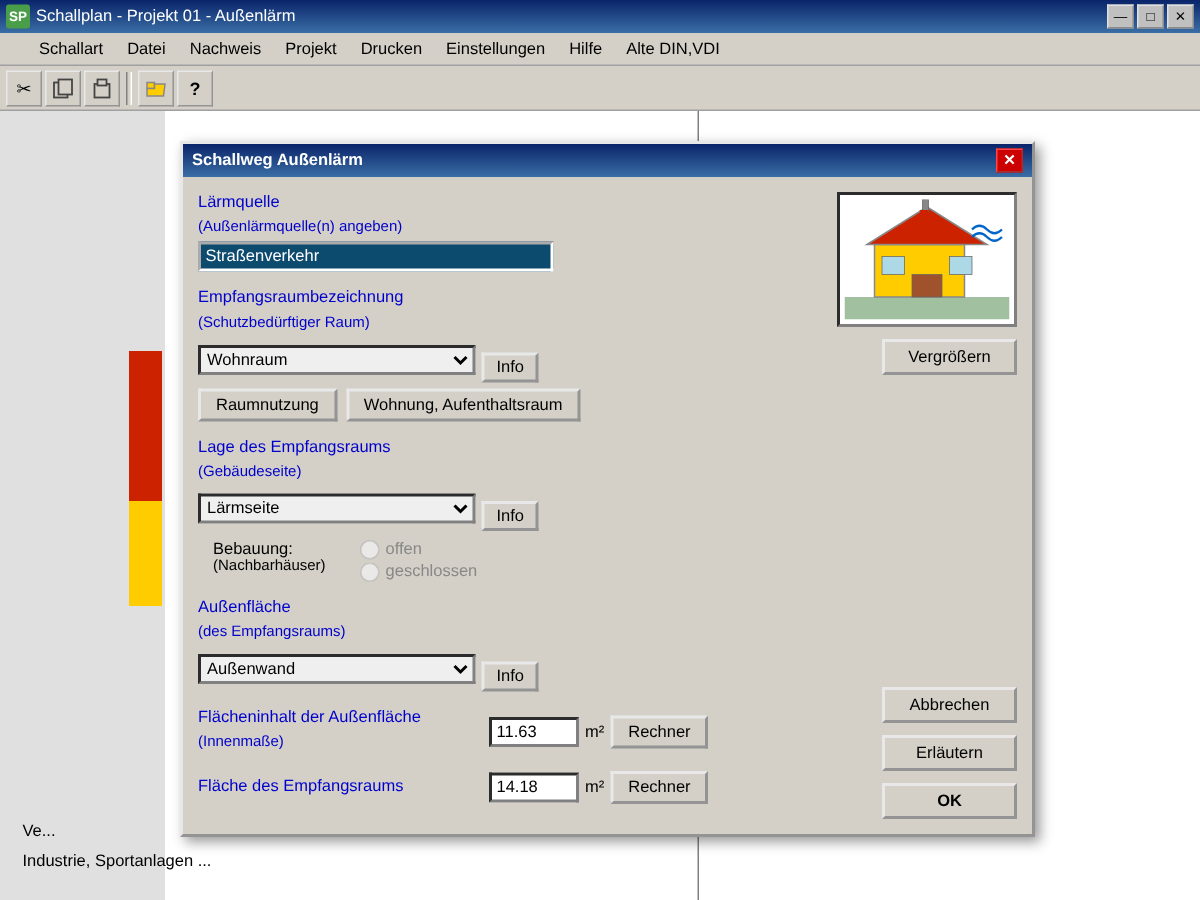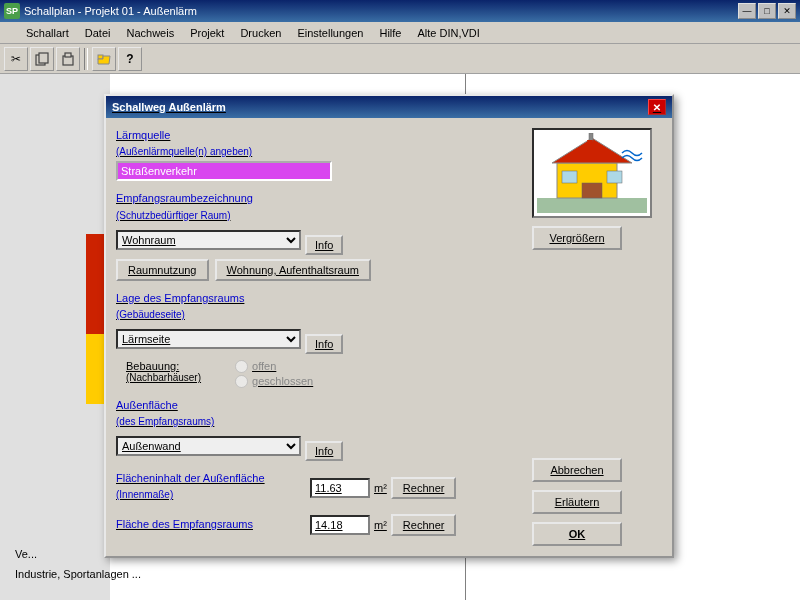--- a/index.html
+++ b/index.html
@@ -118,26 +118,25 @@
       top: 0;
       bottom: 0;
       width: 1px;
       background: #808080;
     }
 
     
     .dialog {
       position: absolute;
       top: 20px;
-      left: 104px;
+      left: 120px;
       width: 570px;
       background: #d4d0c8;
       border: 2px outset #e8e8e8;
       box-shadow: 3px 3px 8px rgba(0,0,0,0.4);
-      text-decoration: underline;
     }
     .dialog-title {
       background: linear-gradient(to bottom, #0a246a, #3a6ea5);
       color: white;
       height: 22px;
       display: flex;
       align-items: center;
       padding: 0 6px;
       justify-content: space-between;
       font-size: 11px;
@@ -161,21 +160,21 @@
       display: flex;
       gap: 10px;
     }
     .dialog-left {
       flex: 1;
     }
     .dialog-right {
       width: 130px;
       display: flex;
       flex-direction: column;
-      align-items: flex-start;
+      align-items: flex-end;
       gap: 8px;
     }
 
     
     .form-row {
       margin-bottom: 10px;
     }
     .form-label {
       color: #0000cc;
       font-size: 11px;
@@ -268,21 +267,21 @@
       display: flex;
       gap: 6px;
       margin-top: 4px;
       align-items: center;
     }
 
     
     .bebauung-row {
       display: flex;
       align-items: flex-start;
-      gap: 24px;
+      gap: 13px;
     }
   </style>
 </head>
 <body>
 
 <div class="title-bar">
   <div class="title-bar-left">
     <div class="title-bar-icon">
       <span>SP</span>
     </div>
@@ -350,21 +349,21 @@
       <div class="dialog-close-btn">✕</div>
     </div>
 
     <div class="dialog-body">
 
       <div class="dialog-left">
 
         <div class="form-row">
           <div class="form-label">Lärmquelle</div>
           <div class="form-label form-label-sub">(Außenlärmquelle(n) angeben)</div>
-          <input type="text" class="text-input" style="width: 216px; background: #d946ef; color: white;" value="Straßenverkehr">
+          <input type="text" class="text-input" style="width: 237px; background: #0c4a6e; color: white;" value="Straßenverkehr">
         </div>
 
         <div class="form-row">
           <div class="form-label">Empfangsraumbezeichnung</div>
           <div class="form-label form-label-sub">(Schutzbedürftiger Raum)</div>
           <div class="form-row-inline">
             <select style="width:185px;height:20px;border:2px inset #808080;font-size:11px;">
               <option>Wohnraum</option>
               <option>Schlafraum</option>
               <option>Büro</option>

